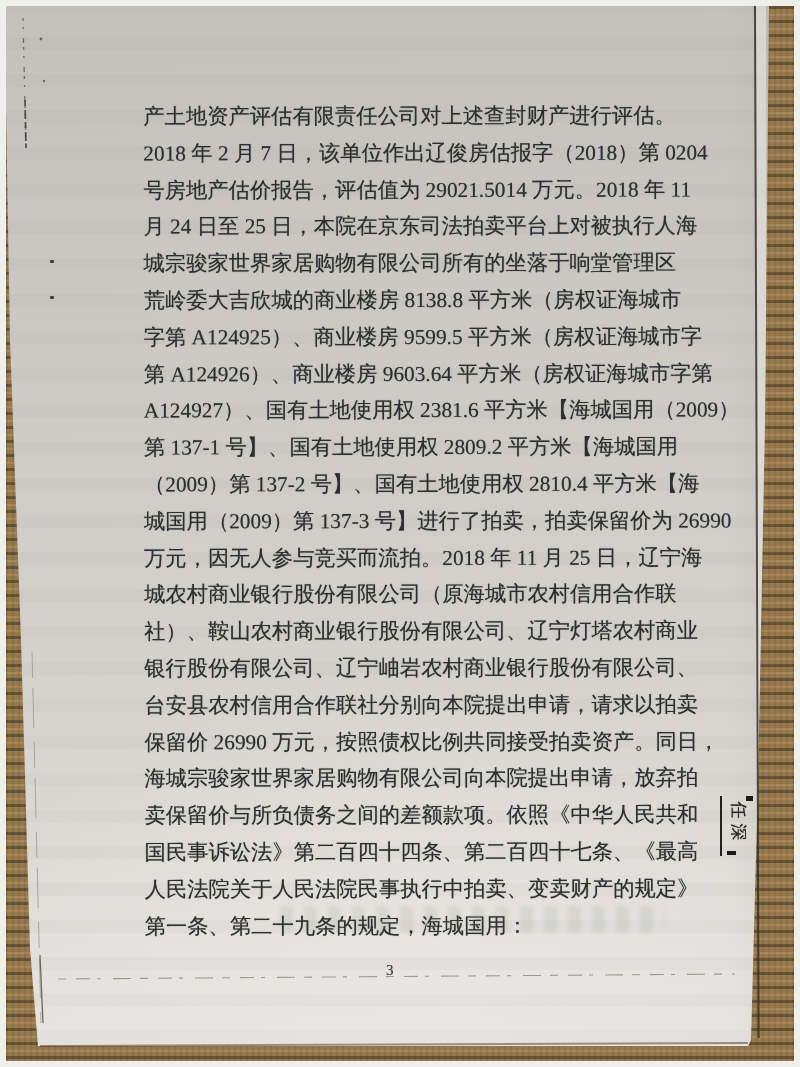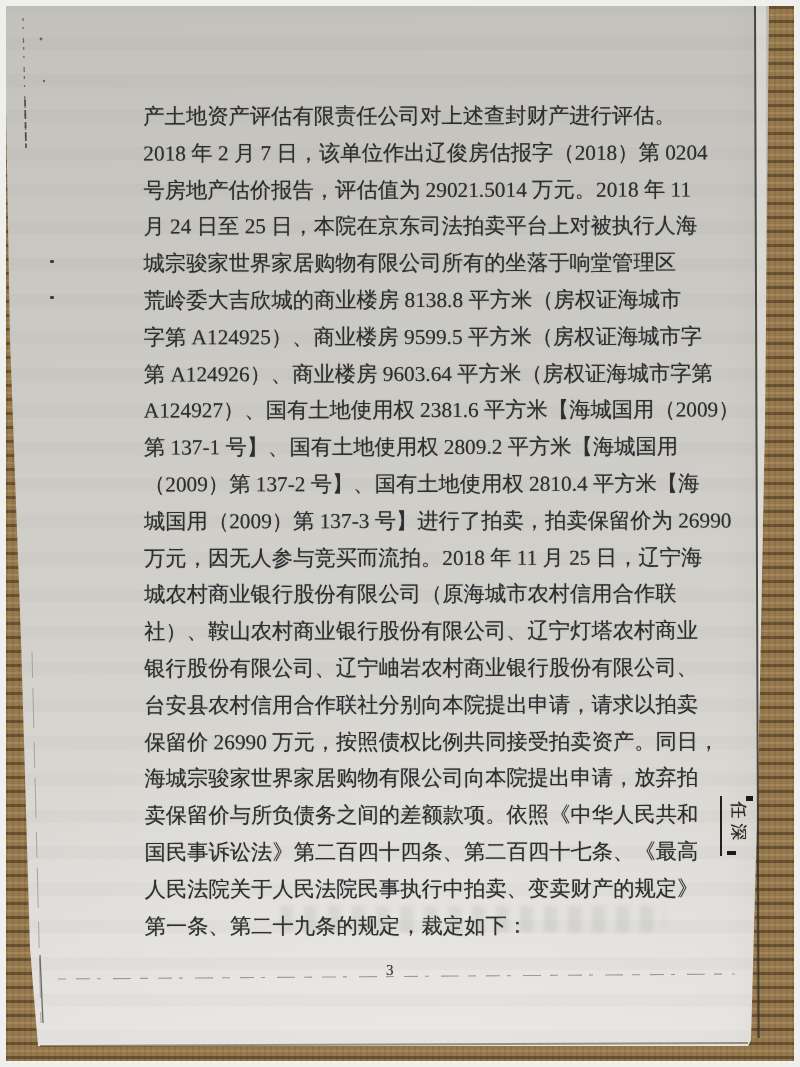--- a/index.html
+++ b/index.html
@@ -100,21 +100,21 @@
       <div class="doc-line">万元，因无人参与竞买而流拍。2018 年 11 月 25 日，辽宁海</div>
       <div class="doc-line">城农村商业银行股份有限公司（原海城市农村信用合作联</div>
       <div class="doc-line">社）、鞍山农村商业银行股份有限公司、辽宁灯塔农村商业</div>
       <div class="doc-line">银行股份有限公司、辽宁岫岩农村商业银行股份有限公司、</div>
       <div class="doc-line">台安县农村信用合作联社分别向本院提出申请，请求以拍卖</div>
       <div class="doc-line">保留价 26990 万元，按照债权比例共同接受拍卖资产。同日，</div>
       <div class="doc-line">海城宗骏家世界家居购物有限公司向本院提出申请，放弃拍</div>
       <div class="doc-line">卖保留价与所负债务之间的差额款项。依照《中华人民共和</div>
       <div class="doc-line">国民事诉讼法》第二百四十四条、第二百四十七条、《最高</div>
       <div class="doc-line">人民法院关于人民法院民事执行中拍卖、变卖财产的规定》</div>
-      <div class="doc-line last">第一条、第二十九条的规定，裁定如下：</div>
+      <div class="doc-line last">第一条、第二十九条的规定，海城国用：</div>
     </div>
 
     <div class="bleed-strip"></div>
 
     <div class="edge-stamp">
       <span class="edge-stamp-text">任深</span>
     </div>
 
     <div class="page-number">3</div>
   </div>

